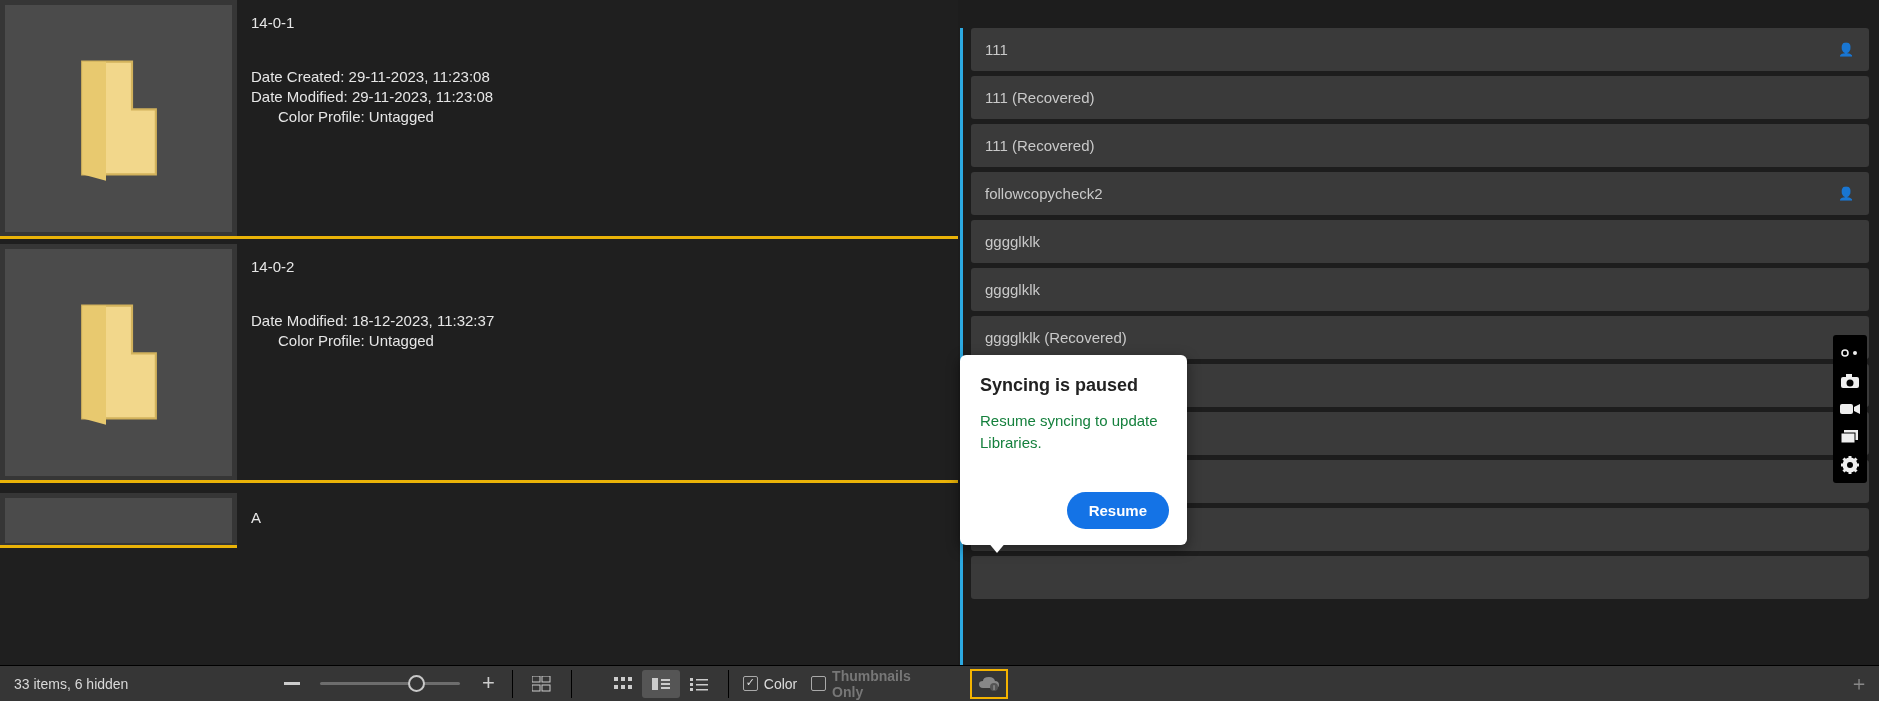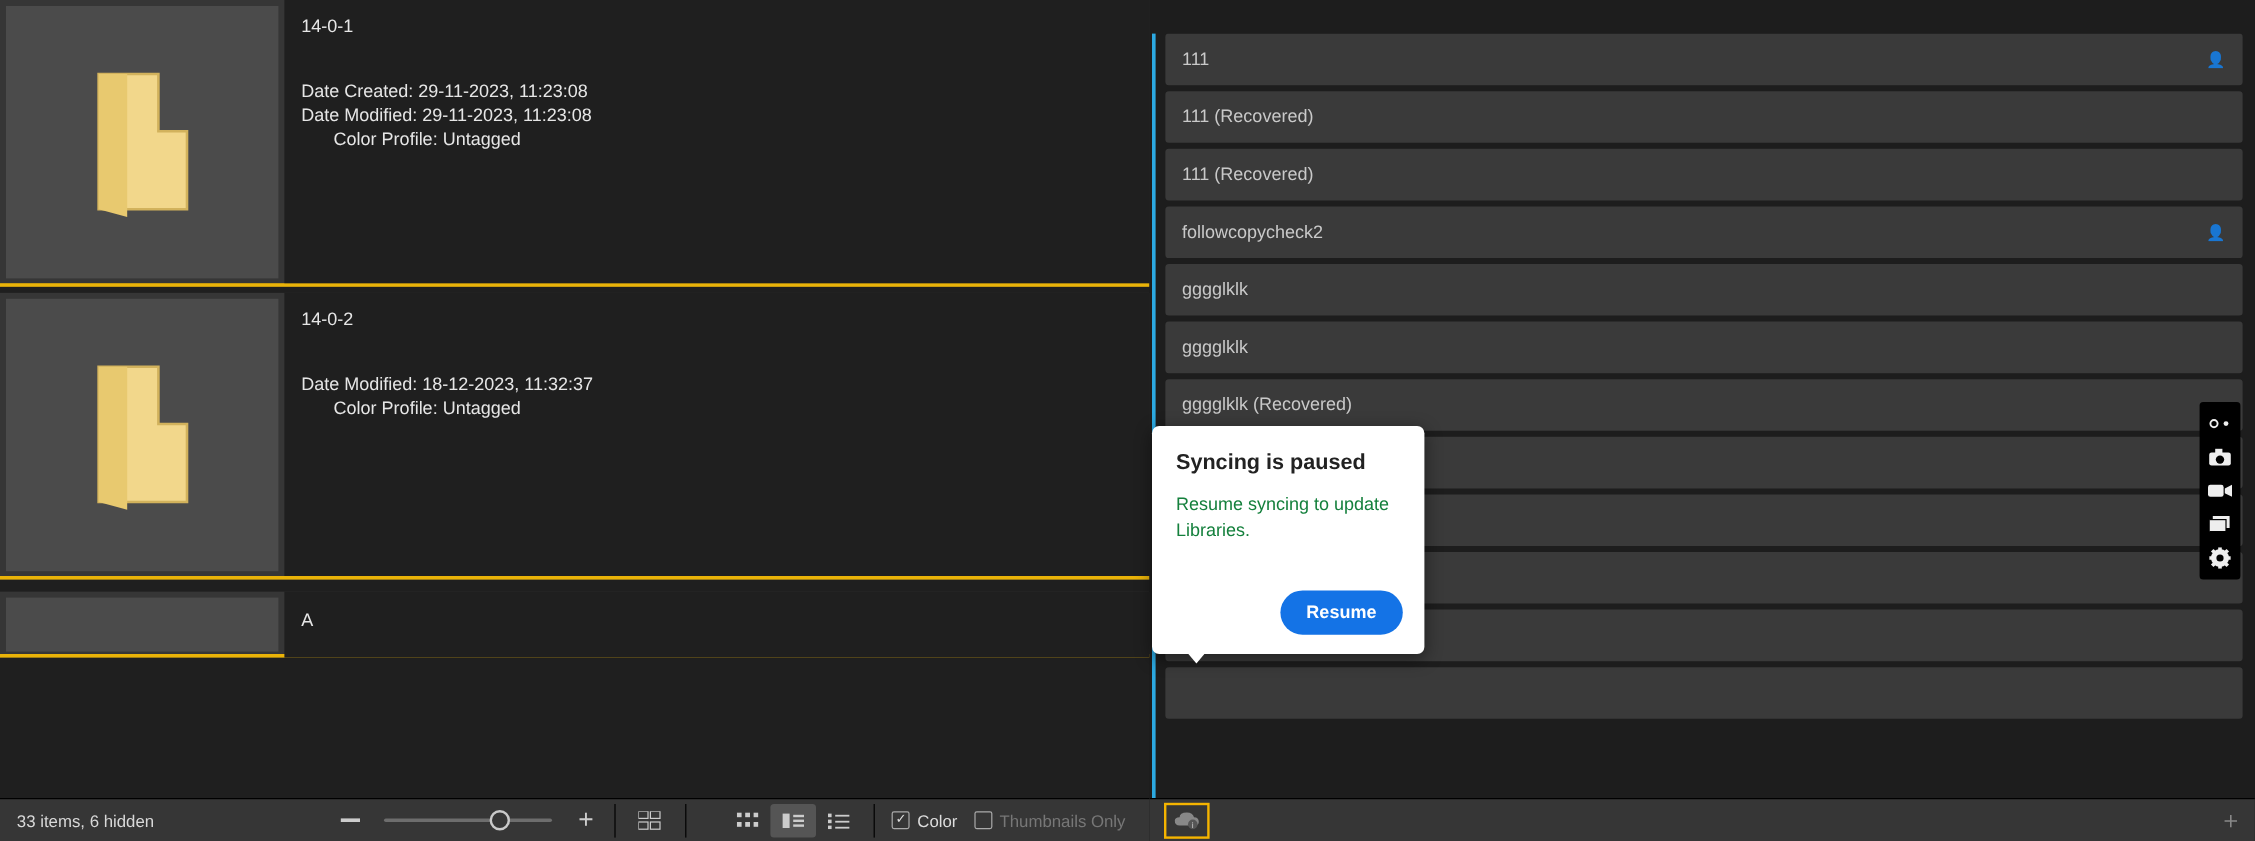--- a/index.html
+++ b/index.html
@@ -304,21 +304,21 @@
             <rect x="0" y="11" width="3" height="3" fill="#ccc"></rect>
             <rect x="6" y="12" width="12" height="1.5" fill="#ccc"></rect>
           </svg>
       </div>
     </div>
     <div class="sep"></div>
     <div class="check-row">
       <span class="checkbox checked"></span>
       <span class="ctrl-label">Color</span>
     </div>
-    <div class="check-row" style="margin-left:14px;">
+    <div class="check-row" style="margin-left:14px;font-weight:bold;">
       <span class="checkbox"></span>
       <span class="ctrl-label dim">Thumbnails Only</span>
     </div>
   </div>
 
   <div class="right-bottom">
     <div class="cloud-status">
       <svg width="22" height="16">
         <path d="M5 12 Q1 12 1 8 Q1 5 5 5 Q5 1 11 1 Q16 1 17 5 Q21 5 21 9 Q21 12 17 12 Z" fill="#888"></path>
         <circle cx="16" cy="11" r="4" fill="#555"></circle>

